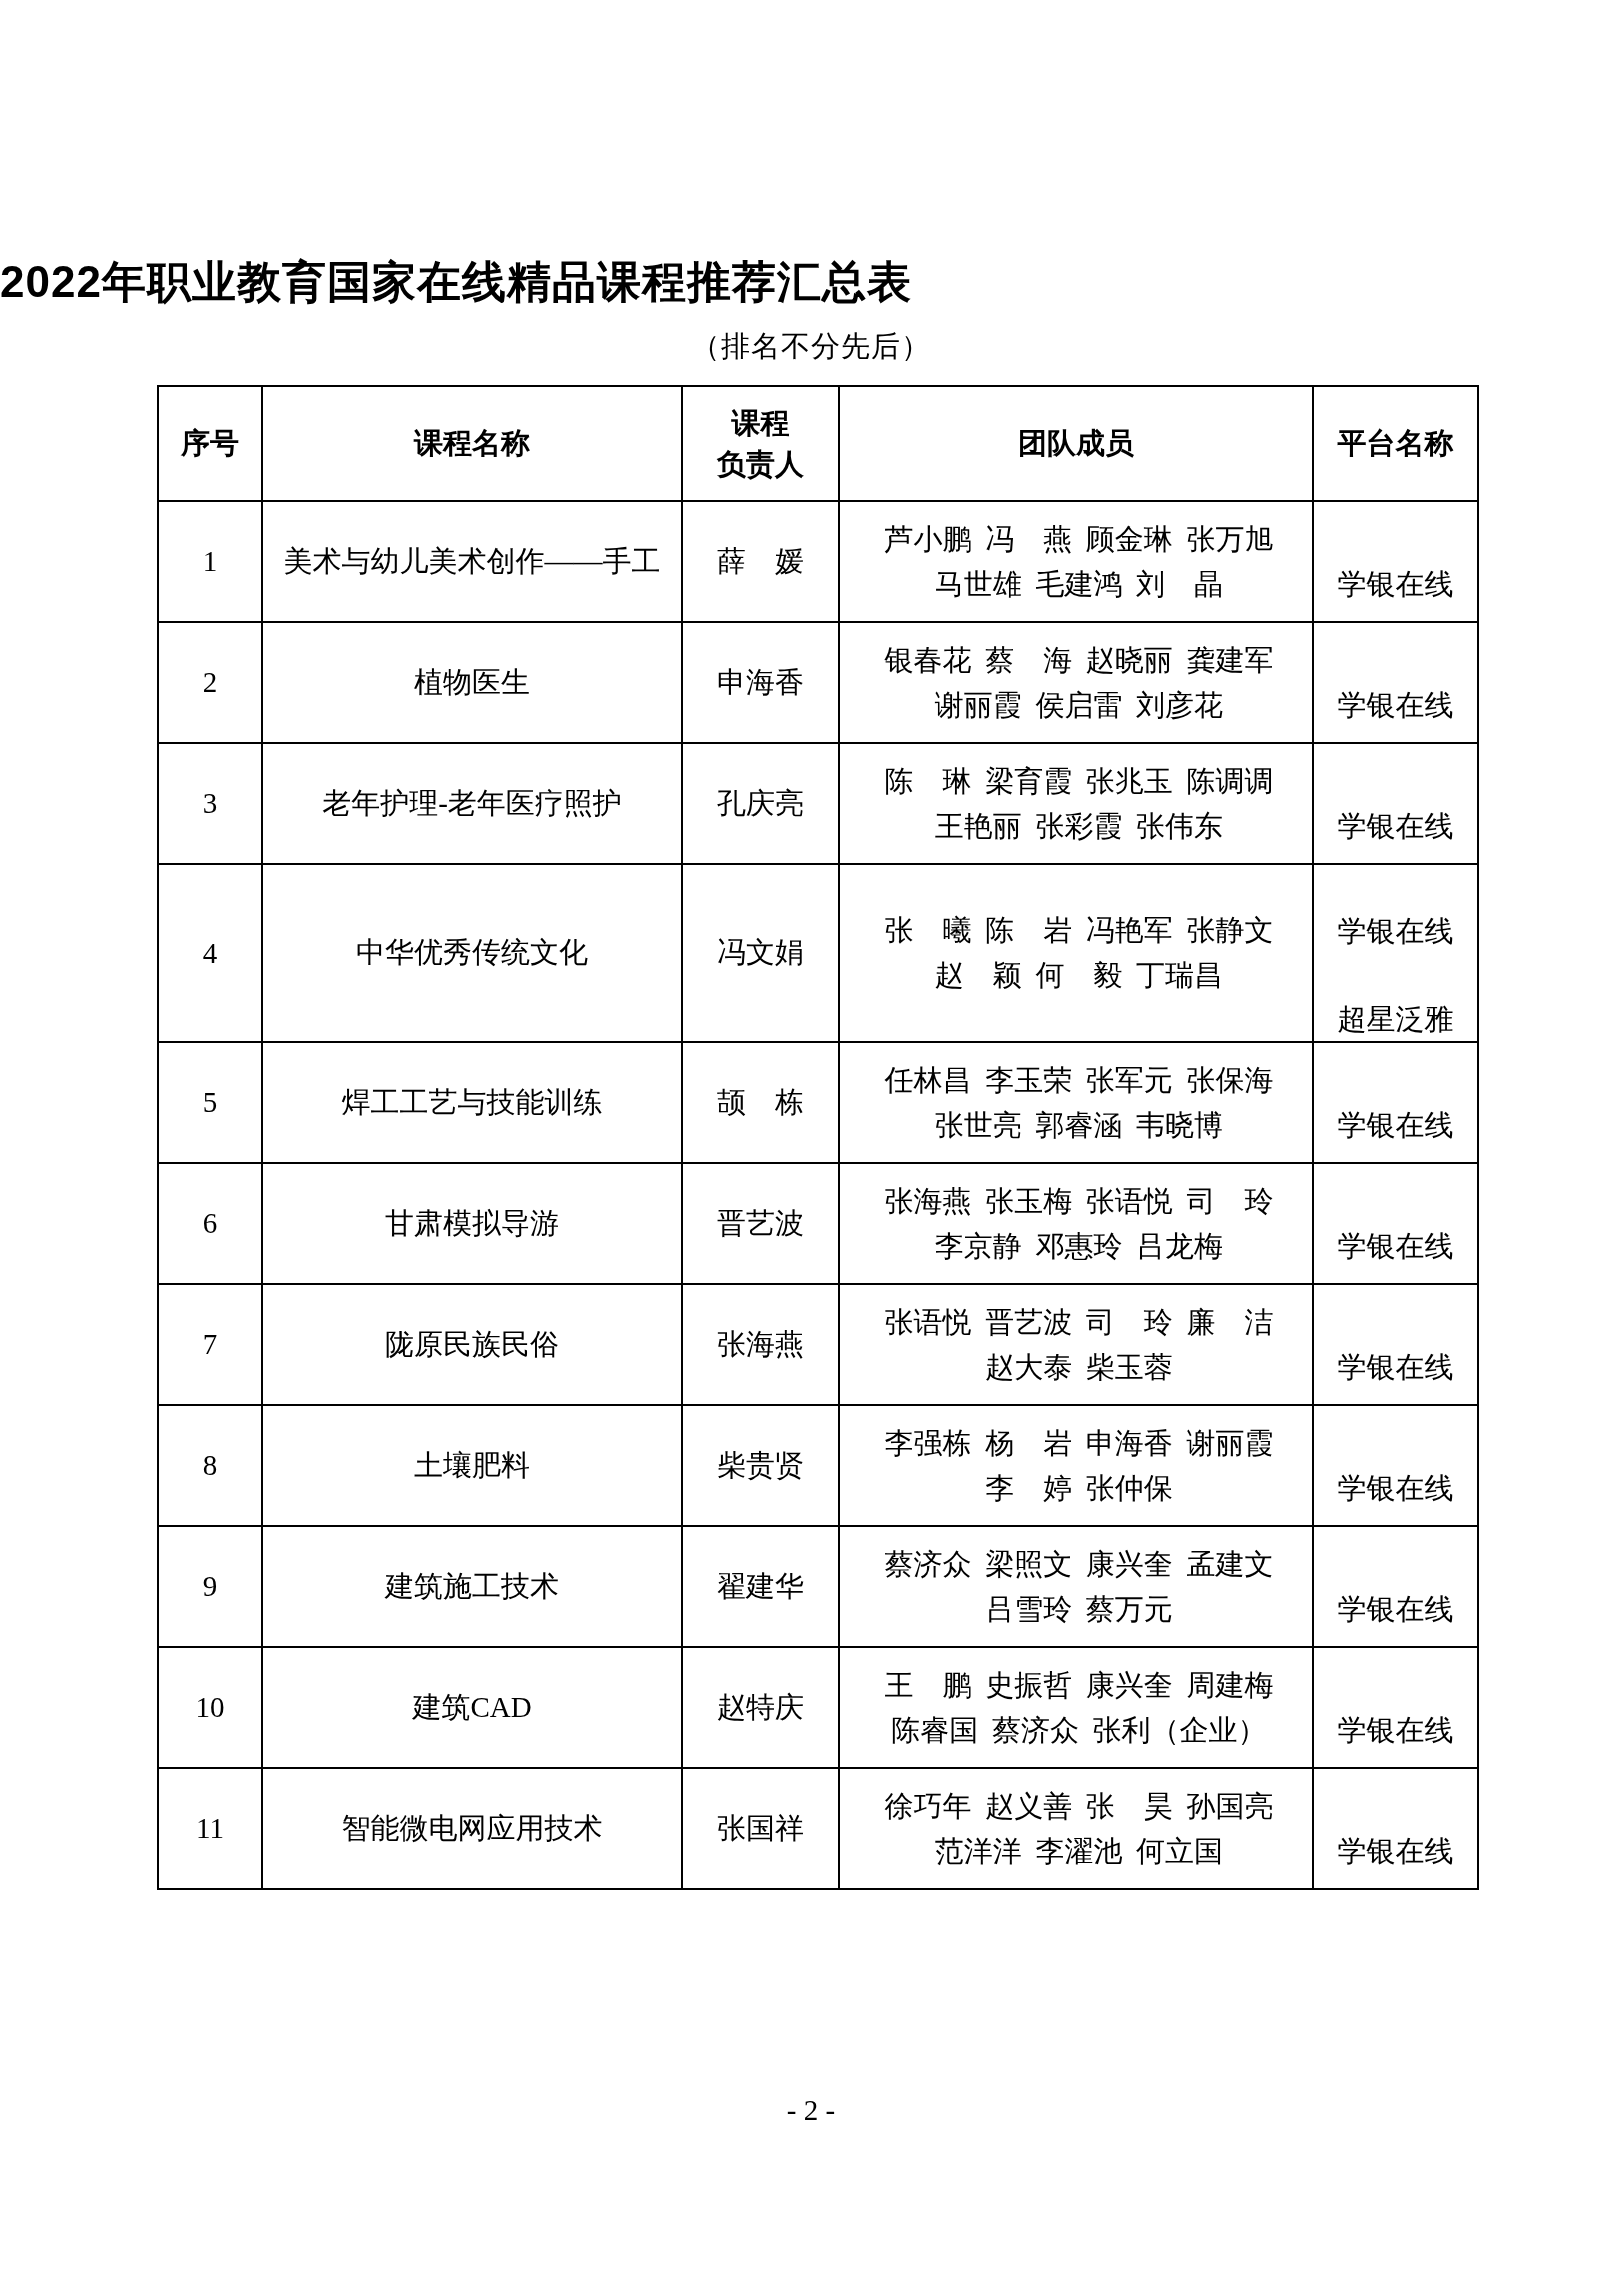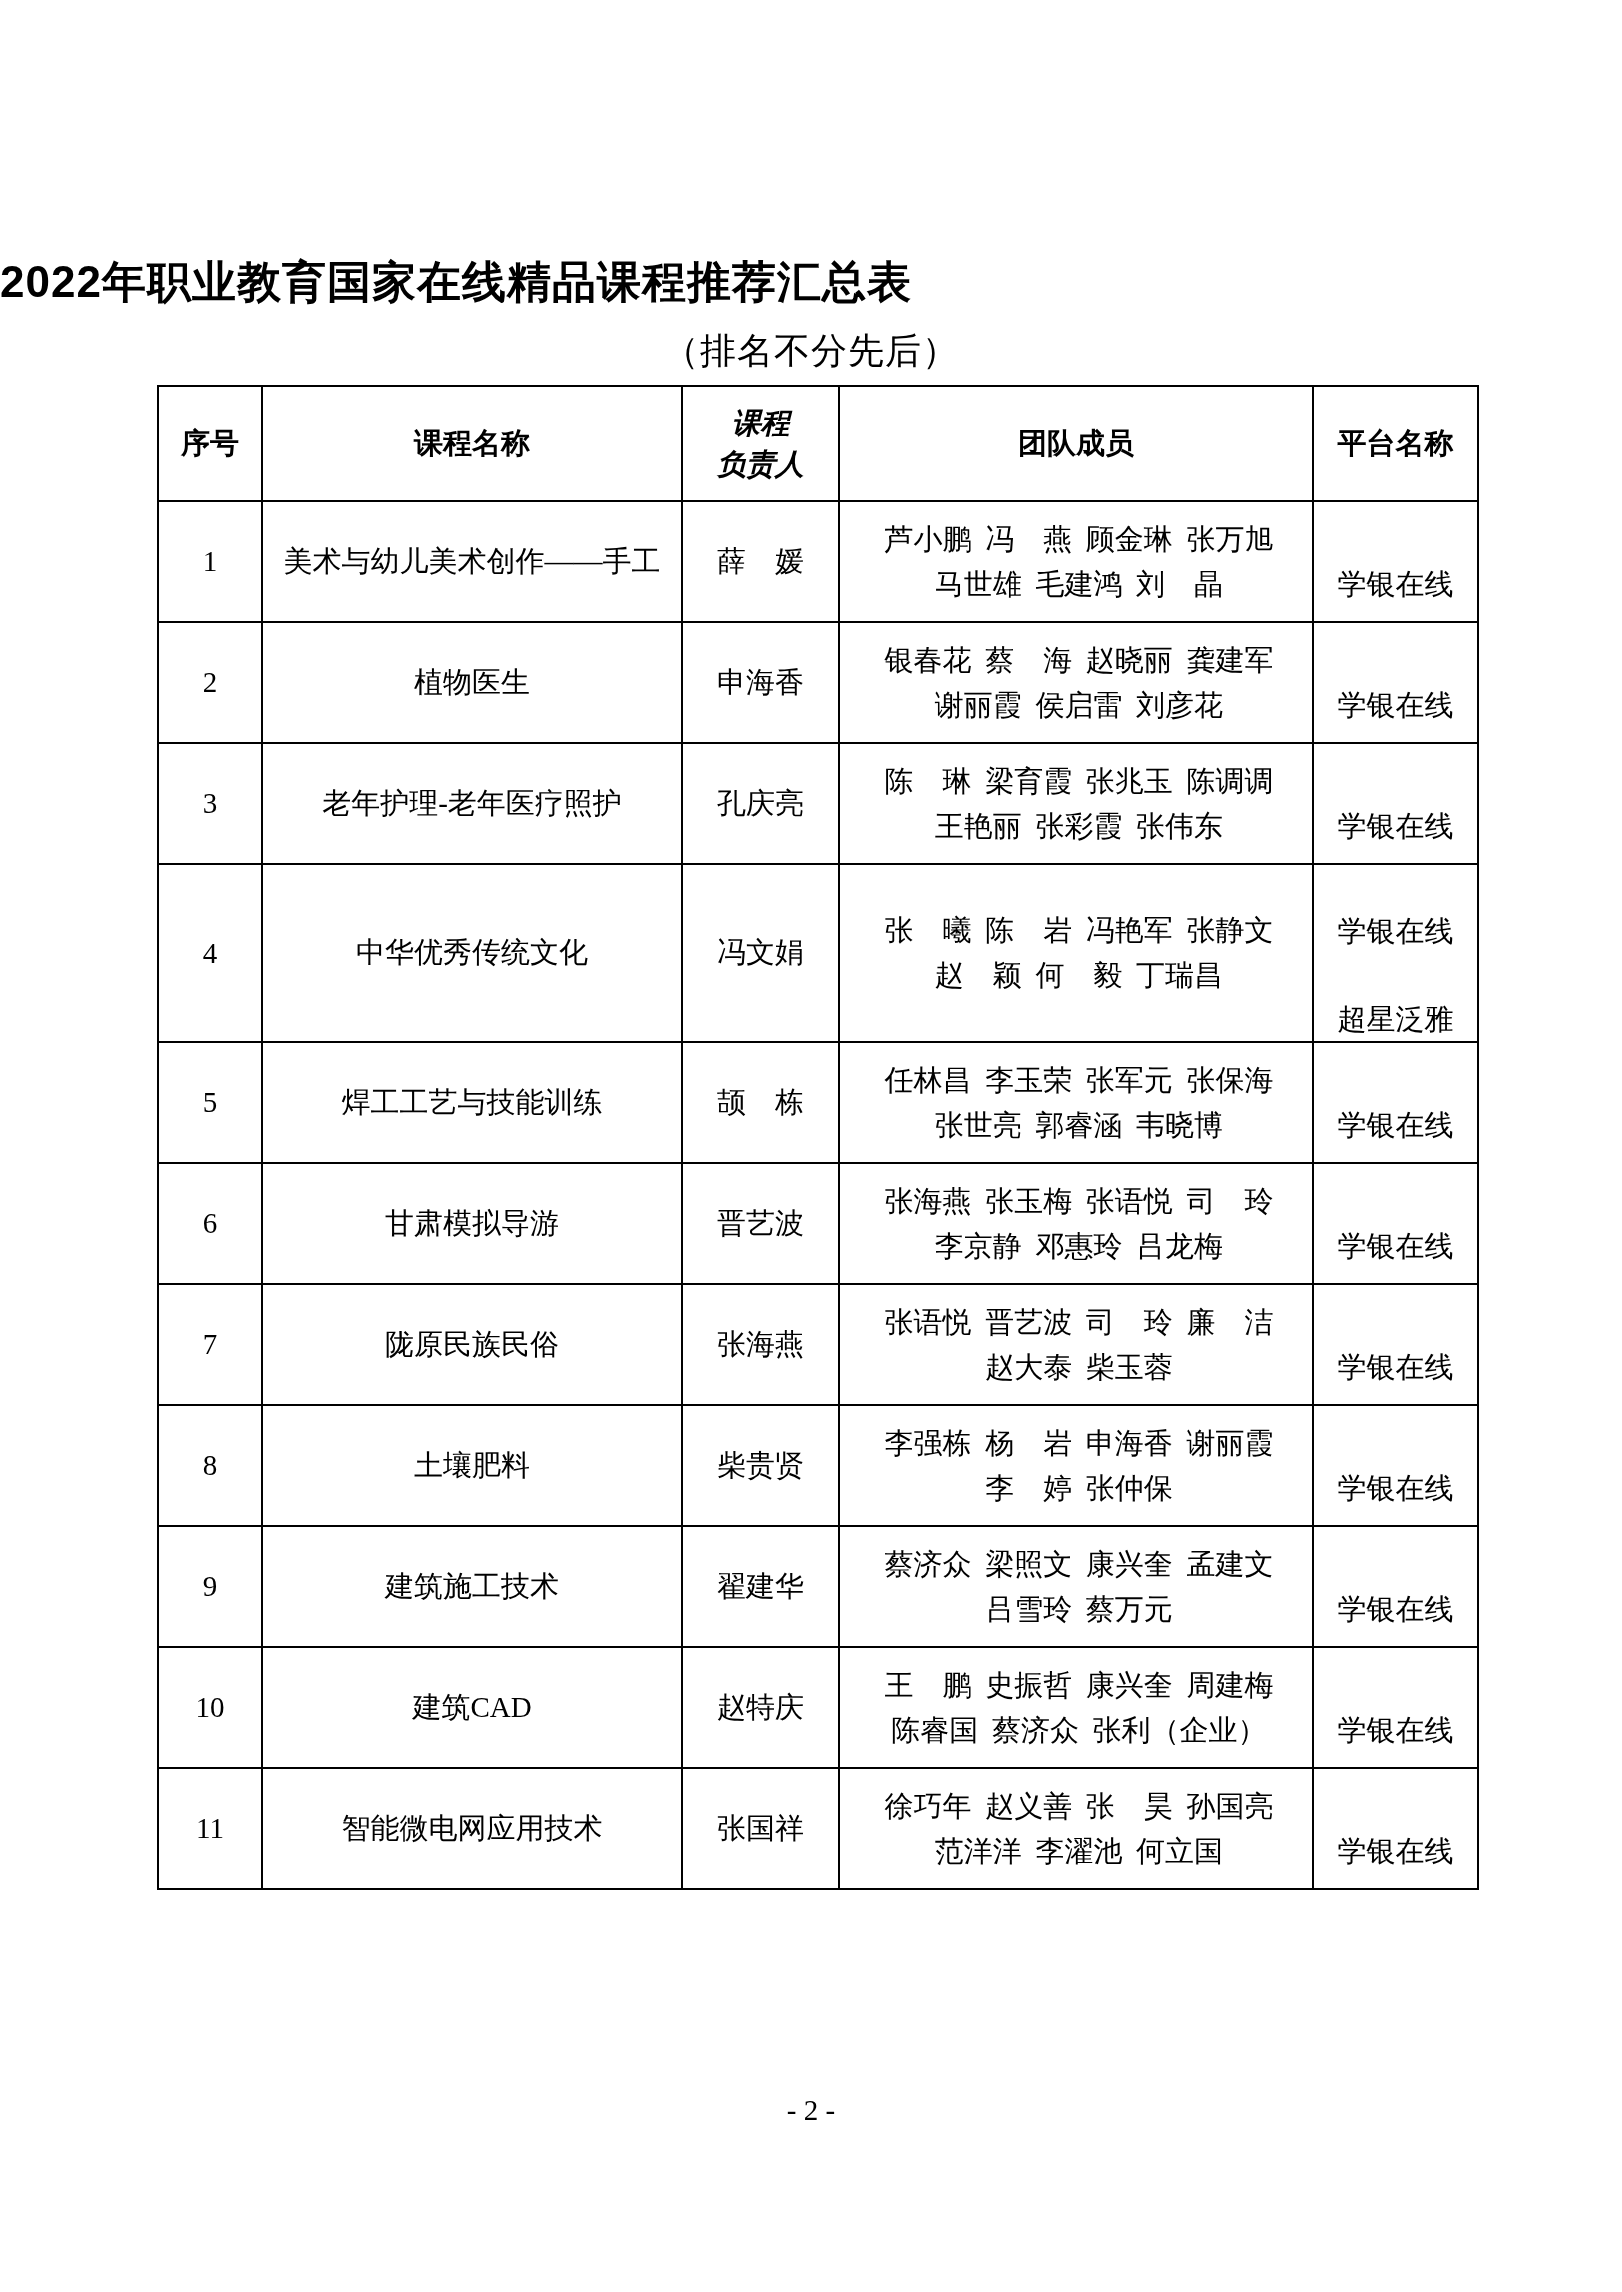--- a/index.html
+++ b/index.html
@@ -7,34 +7,34 @@
     width:1622px;height:2293px;position:relative;background:#ffffff;color:#000000;
     font-family:"Liberation Serif","DejaVu Serif",serif;
   }
   .page-title{
     position:absolute;top:253px;left:0;width:100%;margin:0;
     font-size:44px;font-weight:700;letter-spacing:1px;
     font-family:"Liberation Sans","DejaVu Sans",sans-serif;
   }
   .page-subtitle{
     position:absolute;top:327px;left:0;width:100%;
-    text-align:center;font-size:36px;letter-spacing:1px;
+    text-align:center;font-size:29px;letter-spacing:1px;
   }
   table.course-table{
     position:absolute;top:385px;left:157px;width:1320px;
     border-collapse:collapse;table-layout:fixed;
   }
   .course-table th,.course-table td{
     border:2px solid #000;padding:0;vertical-align:middle;text-align:center;
     font-size:29px;overflow:hidden;
   }
   .course-table thead tr{height:115px;margin-top:28px;}
   .course-table tbody tr{height:121px;}
   .course-table th{font-weight:700;}
-  .course-table th .ln{line-height:41px;font-style:italic;}
+  .course-table th .ln{line-height:41px;}
   .c-team{text-align:center;padding:0 7.8px 0 13.7px !important;word-spacing:0.22em;}
   .c-team .ln{line-height:45px;}
   .c-platform .ln{line-height:44px;margin-top:44px;}
   .page-footer{
     position:absolute;top:2094px;left:0;width:100%;
     text-align:center;font-size:29px;
   }
 </style>
 </head>
 <body>

